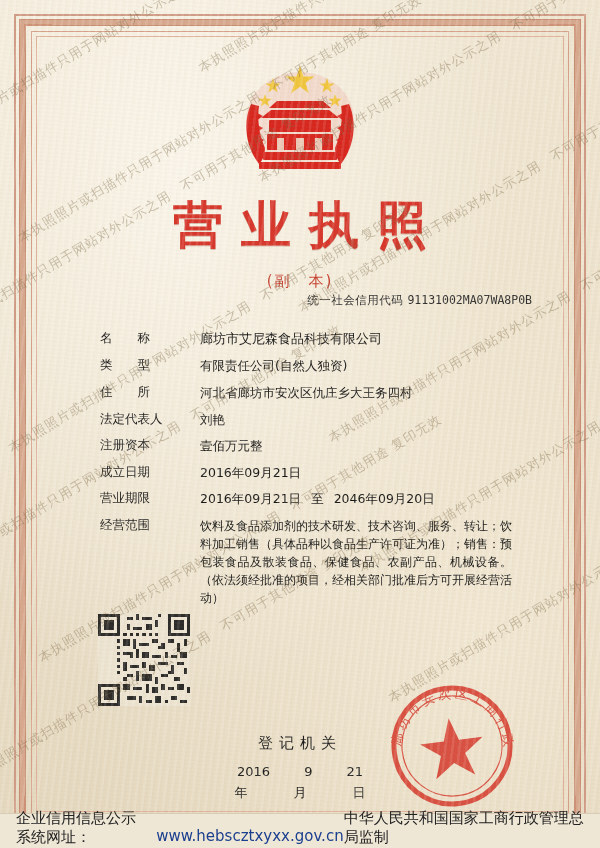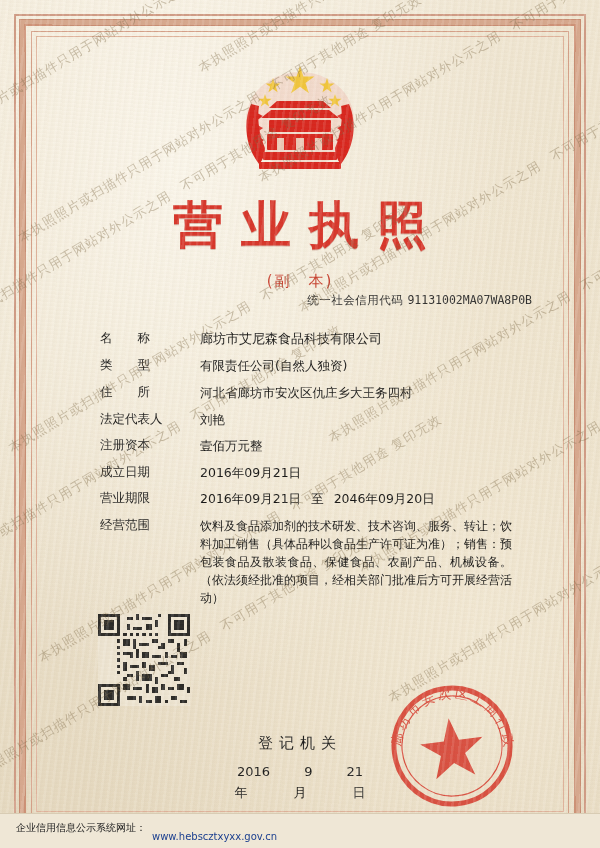--- a/index.html
+++ b/index.html
@@ -114,21 +114,21 @@
   .seal{
     position:absolute;left:382px;top:676px;width:140px;height:140px;z-index:5;
     opacity:0.80;transform:rotate(-7deg);
   }
 
   
   .footer{
     position:absolute;left:0;right:0;bottom:6px;height:28px;z-index:7;
     display:flex;align-items:center;justify-content:space-between;
     padding:0 16px;box-sizing:border-box;
-    font-size:10px;color:#222;
+    font-size:15px;color:#222;
   }
   .footer .left{display:flex;align-items:center;gap:6px;}
   .footer .url{color:#1b3f8f;margin-top:16px;}
   .footer-bg{
     position:absolute;left:0;right:0;bottom:0;height:34px;background:#efe7d6;z-index:6;
     border-top:1px solid #d8ccb4;
   }
 
   
   .wm{
@@ -383,15 +383,16 @@
     <div class="wm-line" style="left:360px;top:560px">本执照照片或扫描件只用于网站对外公示之用　不可用于其他用途 复印无效</div>
     <div class="wm-line" style="left:390px;top:690px">本执照照片或扫描件只用于网站对外公示之用　不可用于其他用途 复印无效</div>
   </div>
 
   <div class="footer-bg"></div>
   <div class="footer">
     <div class="left">
       <span>企业信用信息公示系统网址：</span>
       <span class="url">www.hebscztxyxx.gov.cn</span>
     </div>
+    <div>中华人民共和国国家工商行政管理总局监制</div>
   </div>
 
 </div>
 
 </body></html>

